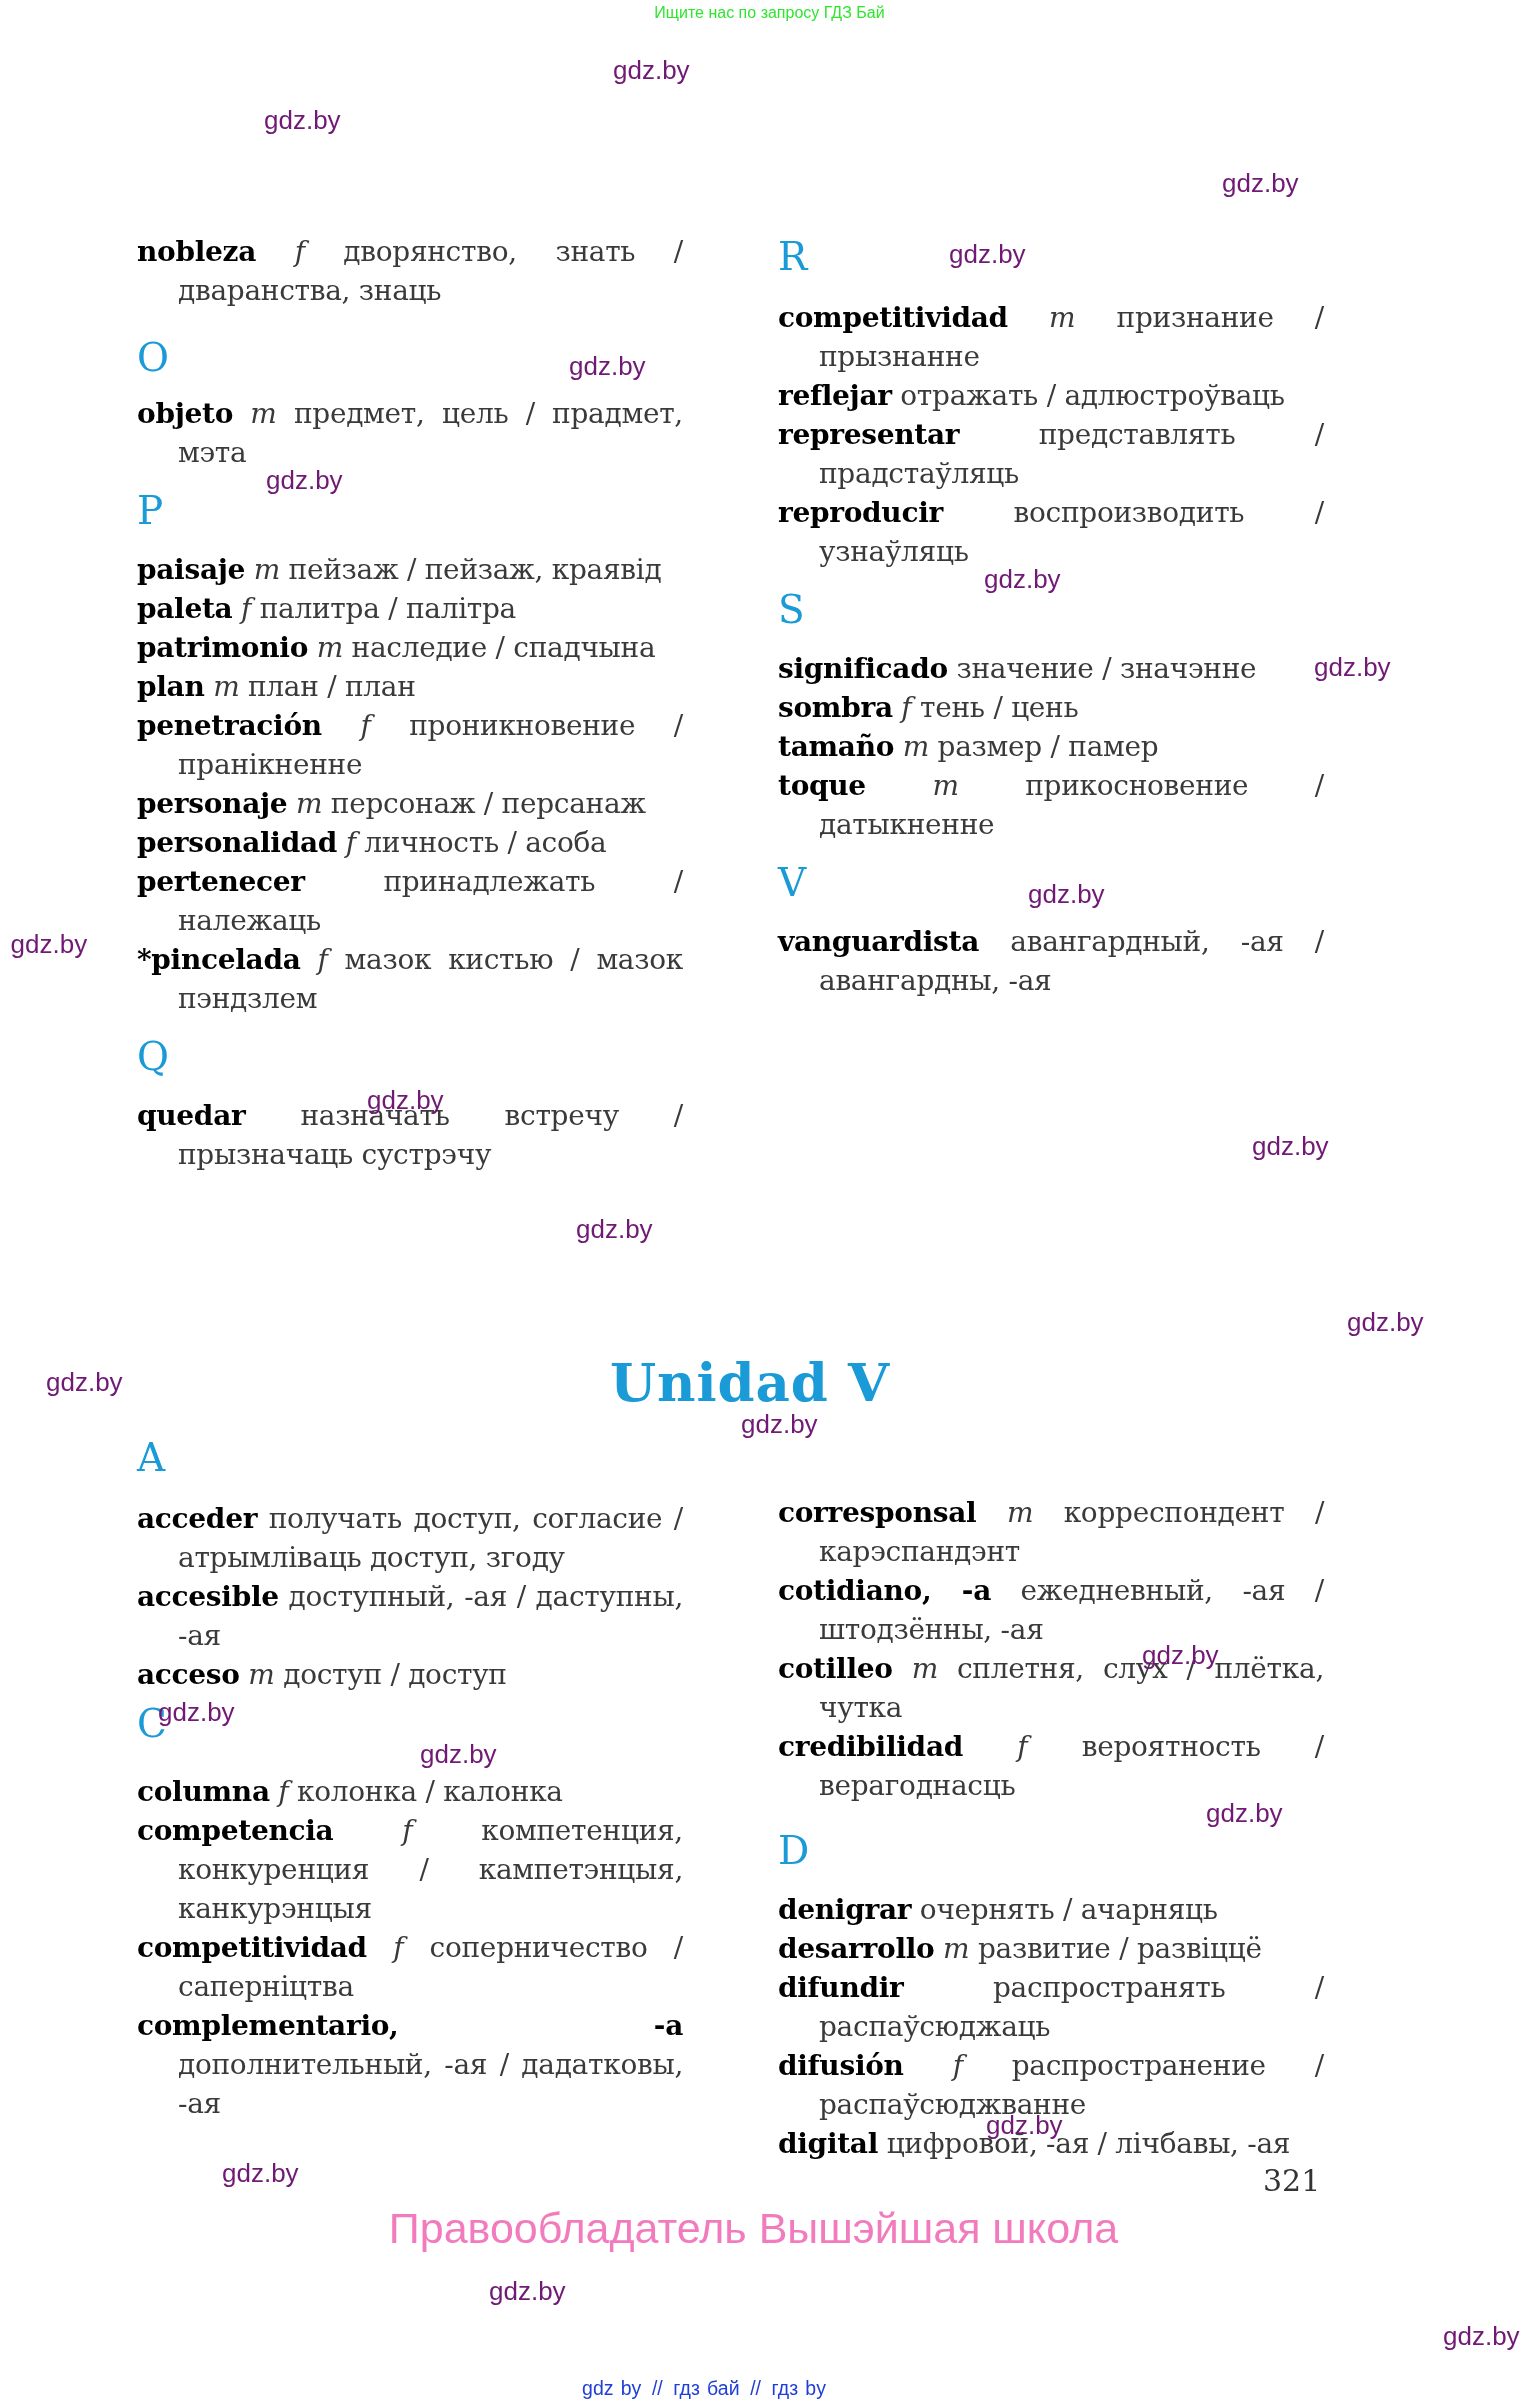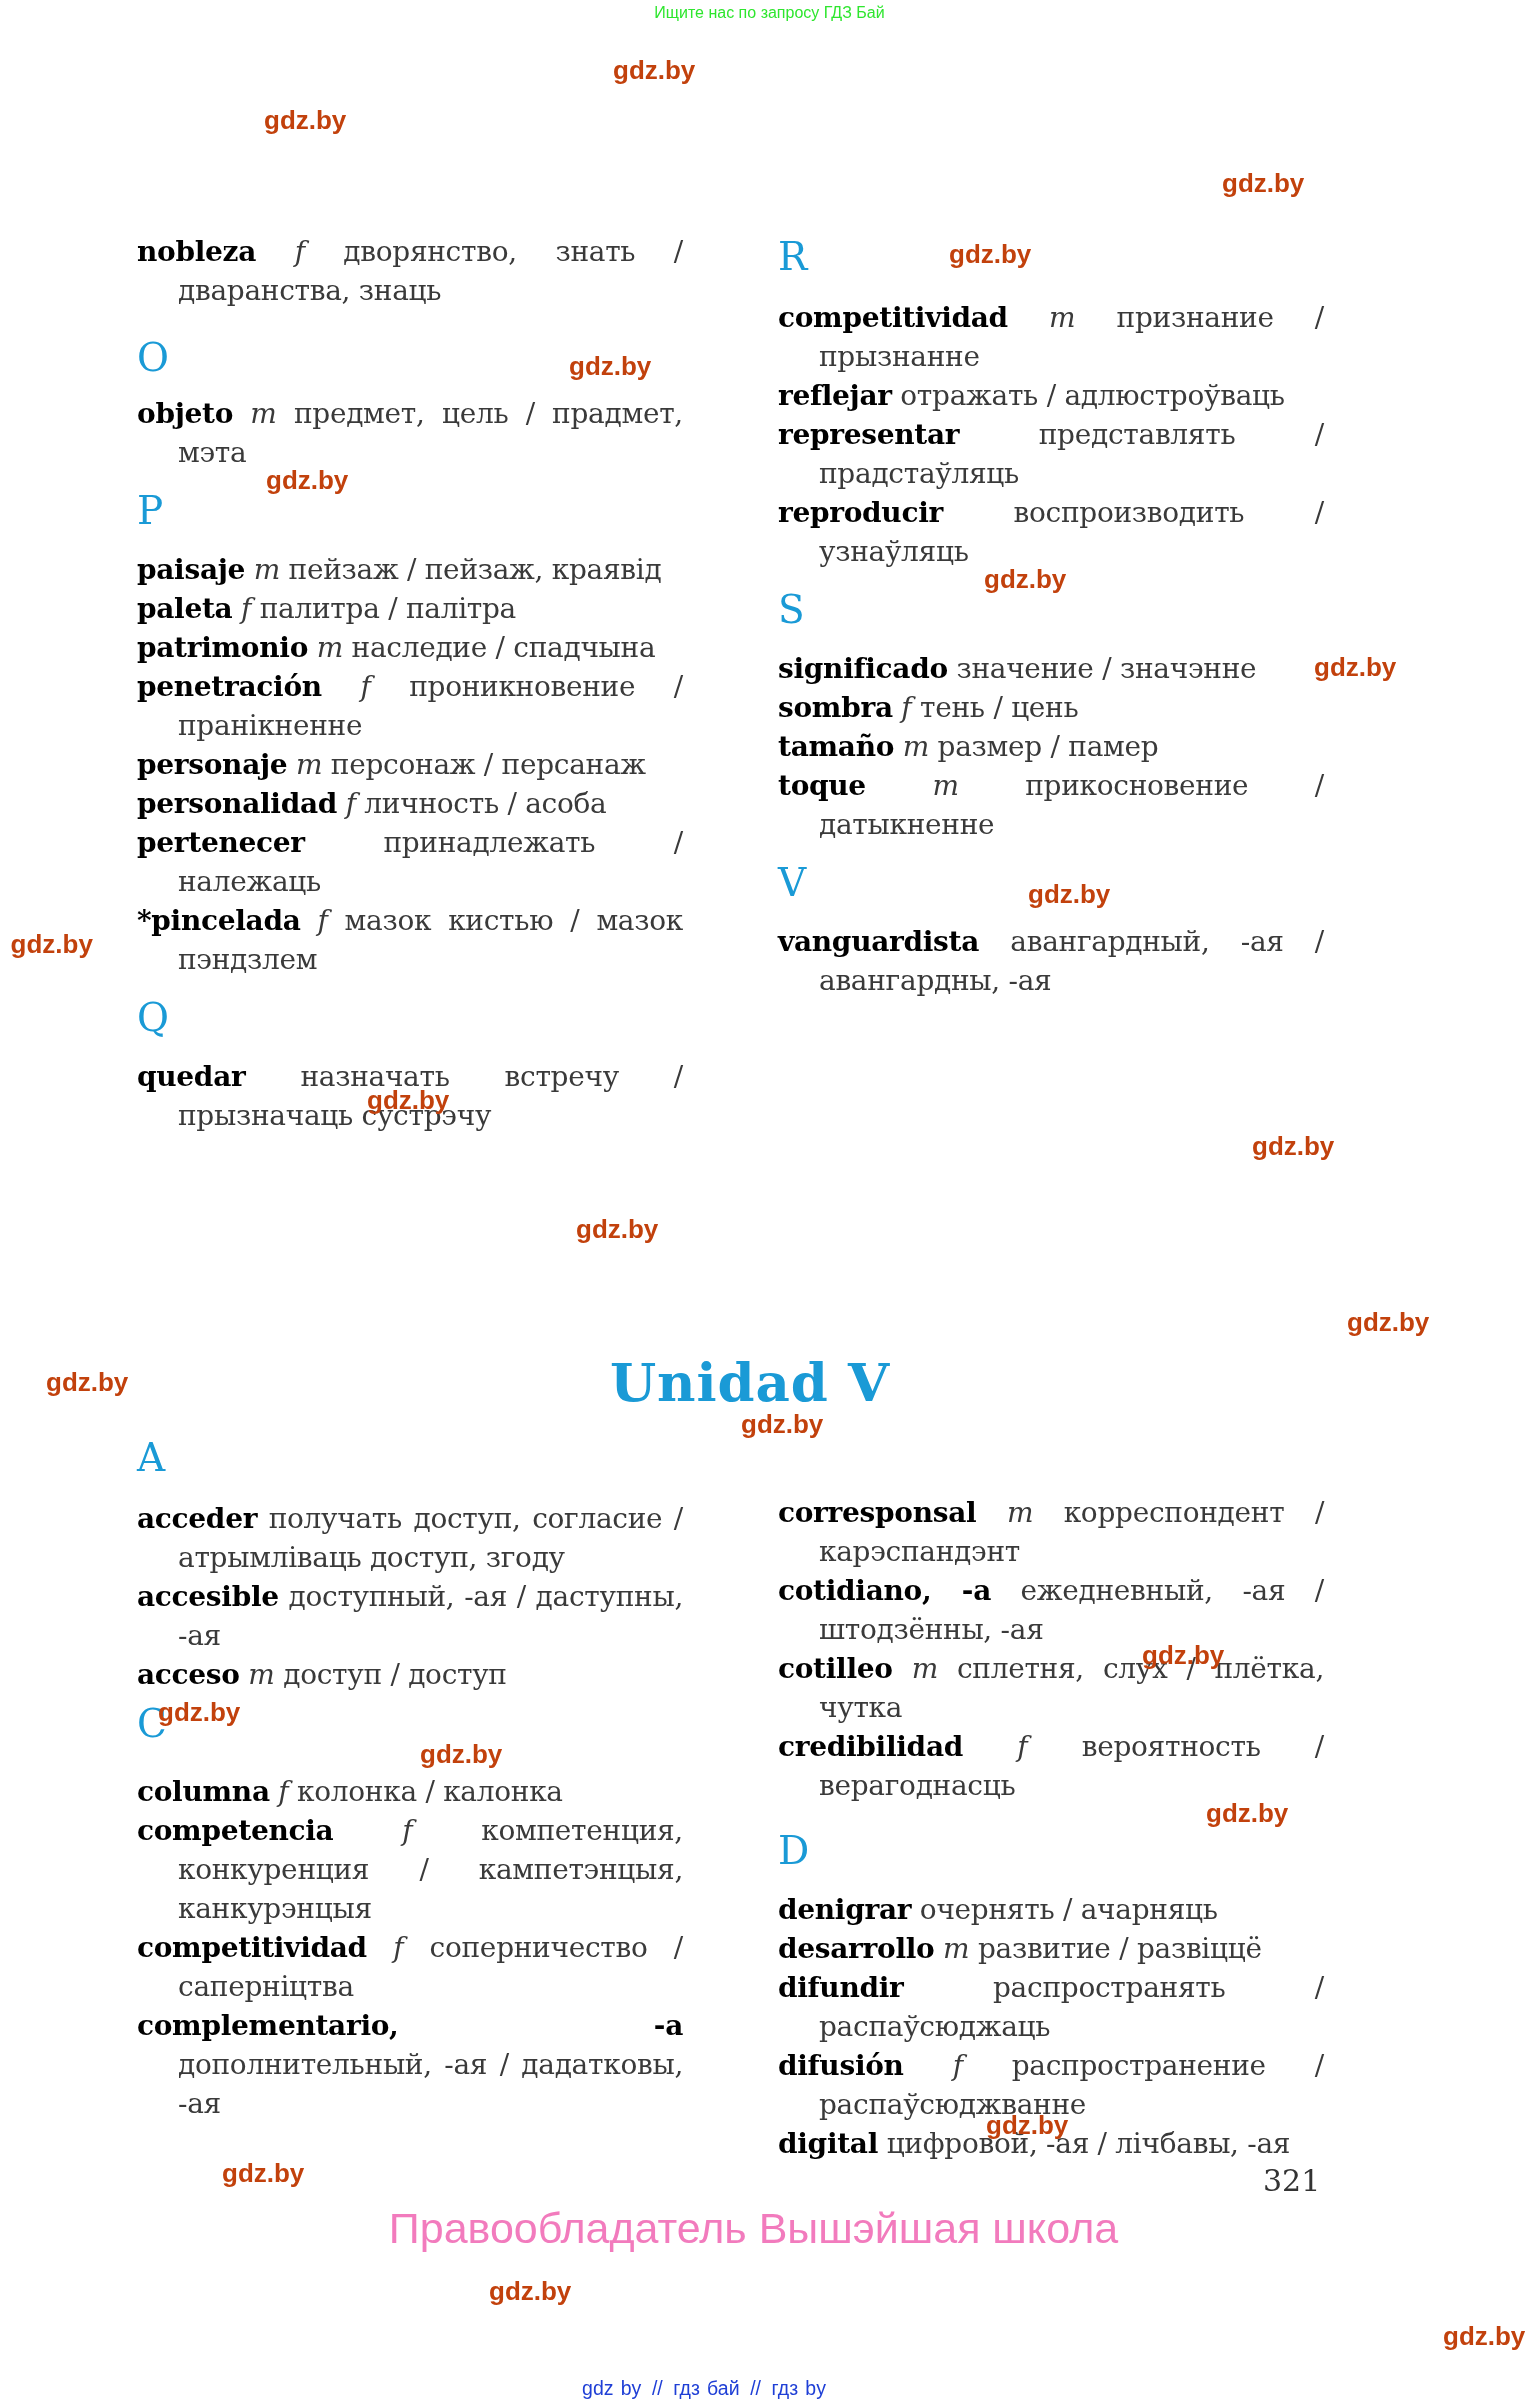--- a/index.html
+++ b/index.html
@@ -1,18 +1,18 @@
 <!DOCTYPE html>
 <html style="font-size:14px"><head>
 <meta charset="utf-8">
 <style>
   html, body { margin: 0; padding: 0; background: #ffffff; }
   body { width: 1539px; height: 2401px; position: relative; overflow: hidden; font-family: "DejaVu Serif", "Liberation Serif", serif; color: #3a3a3a; }
   .banner { position: absolute; top: 3.5px; left: 0; width: 1539px; text-align: center; font-family: "Liberation Sans", sans-serif; font-size: 16px; color: #2ee62e; }
-  .wm { position: absolute; font-family: "Liberation Sans", sans-serif; font-size: 26px; color: #c2410c; white-space: nowrap; font-weight: bold; }
+  .wm { position: absolute; font-family: "Liberation Sans", sans-serif; font-size: 26px; color: #701a75; white-space: nowrap; }
   .col { position: absolute; width: 546px; }
   .col.left { left: 137px; }
   .col.right { left: 778px; }
   .letter { font-family: "DejaVu Serif", "Liberation Serif", serif; color: #1a9ad6; font-size: 39px; line-height: 50px; height: 50px; }
   .entry { font-size: 28px; line-height: 39px; padding-left: 41px; text-indent: -41px; text-align: justify; letter-spacing: -0.3px; }
   .hw { font-weight: bold; color: #000000; }
   .gender { font-style: italic; }
   .unit-title { position: absolute; left: 0; width: 1500px; text-align: center; top: 1351px; font-weight: bold; font-size: 53px; color: #1a9ad6; font-family: "DejaVu Serif", "Liberation Serif", serif; letter-spacing: 0.9px; }
   .pagenum { position: absolute; left: 1263px; top: 2163px; font-size: 30px; color: #333; }
   .rights { position: absolute; top: 2204px; left: 0; width: 1507px; text-align: center; font-family: "Liberation Sans", sans-serif; font-size: 43px; color: #f27bbd; }
@@ -25,20 +25,21 @@
 <div class="banner">Ищите нас по запросу ГДЗ Бай</div>
 
 <div class="col left" style="top:232px;">
   <div class="entry"><span class="hw">nobleza</span> <span class="gender">f</span> <span>дворянство, знать / дваранства, знаць</span></div>
   <div class="letter" style="margin-top:23px;margin-bottom:10.6px;">O</div>
   <div class="entry"><span class="hw">objeto</span> <span class="gender">m</span> <span>предмет, цель / прадмет, мэта</span></div>
   <div class="letter" style="margin-top:14px;margin-bottom:14px;">P</div>
   <div class="entry"><span class="hw">paisaje</span> <span class="gender">m</span> <span>пейзаж / пейзаж, краявід</span></div>
   <div class="entry"><span class="hw">paleta</span> <span class="gender">f</span> <span>палитра / палітра</span></div>
   <div class="entry"><span class="hw">patrimonio</span> <span class="gender">m</span> <span>наследие / спадчына</span></div>
+  <div class="entry"><span class="hw">plan</span> <span class="gender">m</span> <span>план / план</span></div>
   <div class="entry"><span class="hw">penetración</span> <span class="gender">f</span> <span>проникновение / пранікненне</span></div>
   <div class="entry"><span class="hw">personaje</span> <span class="gender">m</span> <span>персонаж / персанаж</span></div>
   <div class="entry"><span class="hw">personalidad</span> <span class="gender">f</span> <span>личность / асоба</span></div>
   <div class="entry"><span class="hw">pertenecer</span> <span>принадлежать / належаць</span></div>
   <div class="entry"><span class="hw">*pincelada</span> <span class="gender">f</span> <span>мазок кистью / мазок пэндзлем</span></div>
   <div class="letter" style="margin-top:14px;margin-bottom:14px;">Q</div>
   <div class="entry"><span class="hw">quedar</span> <span>назначать встречу / прызначаць сустрэчу</span></div>
 </div>
 
 <div class="col right" style="top:232px;">

